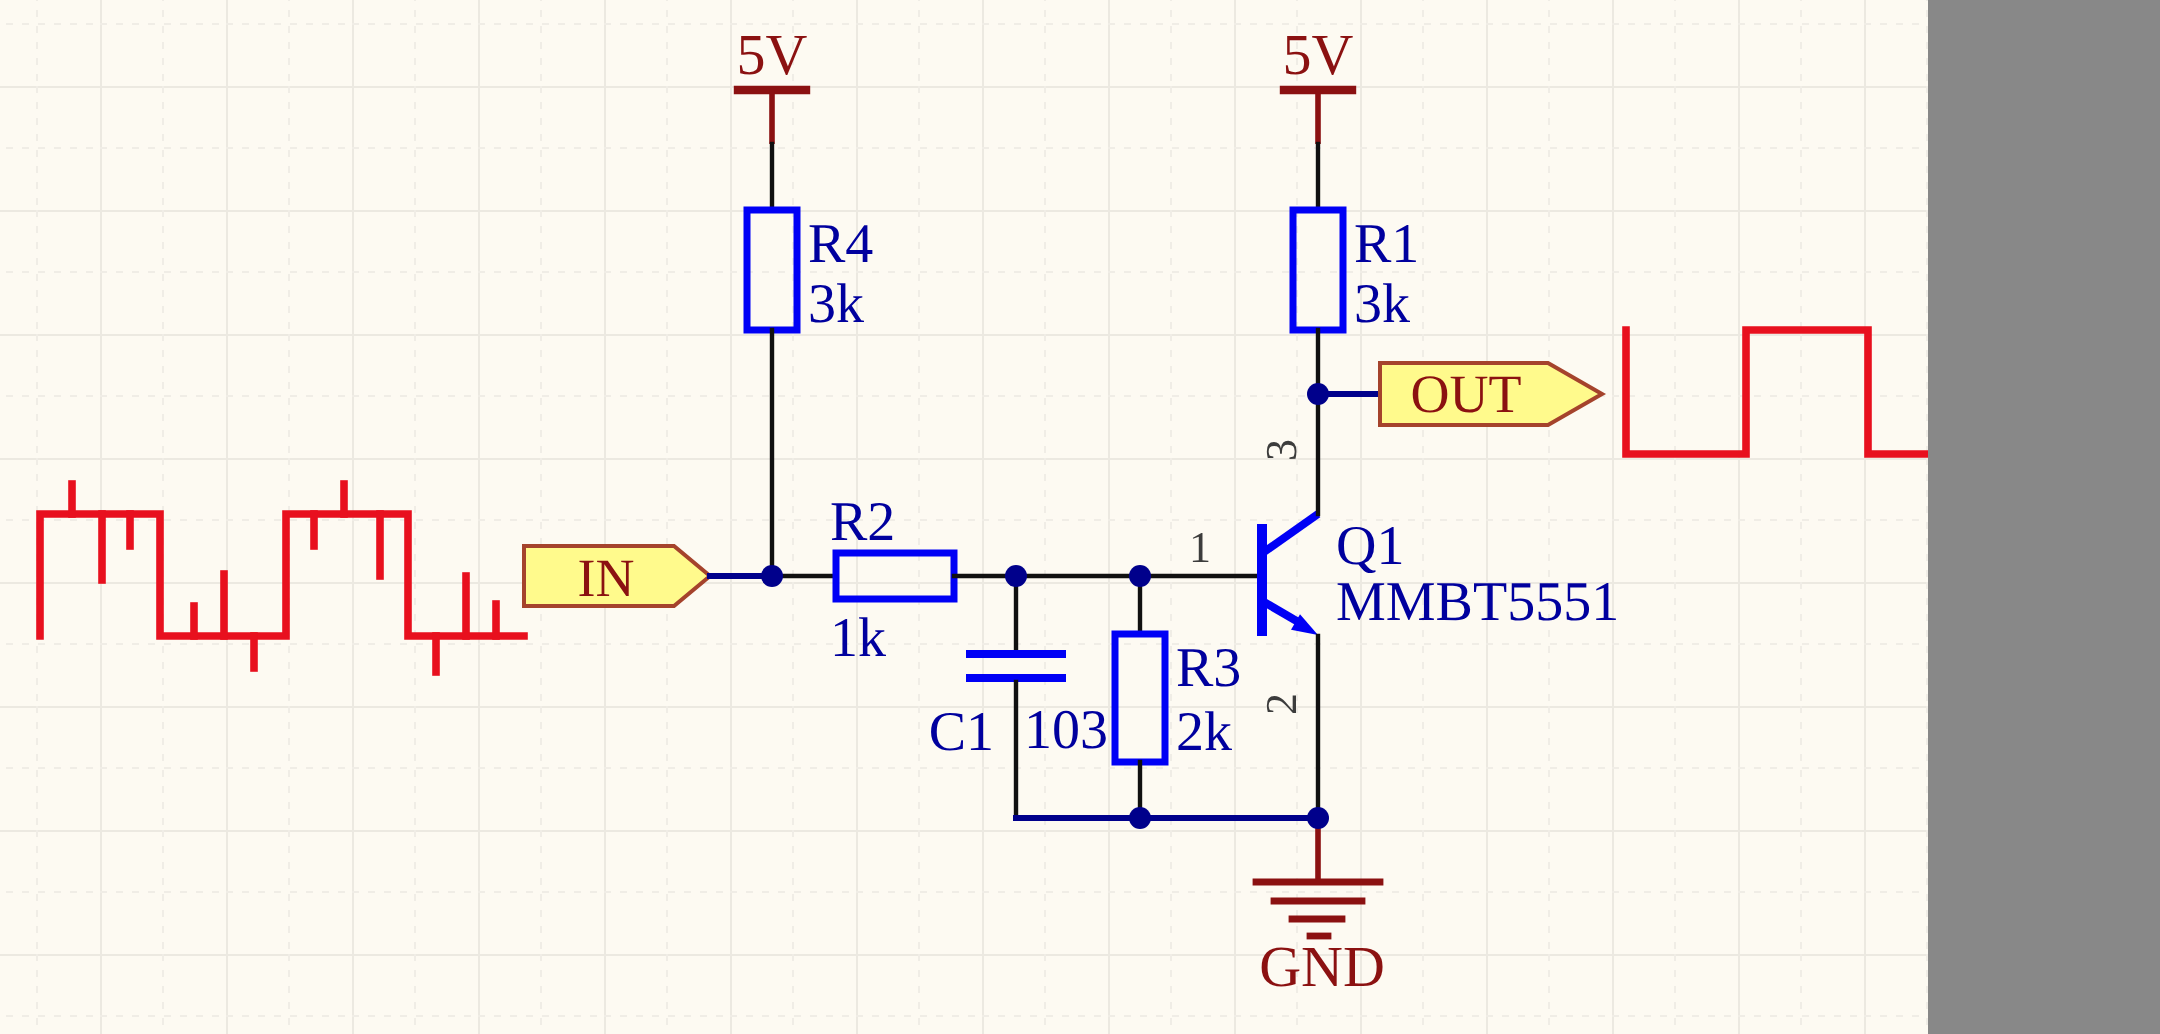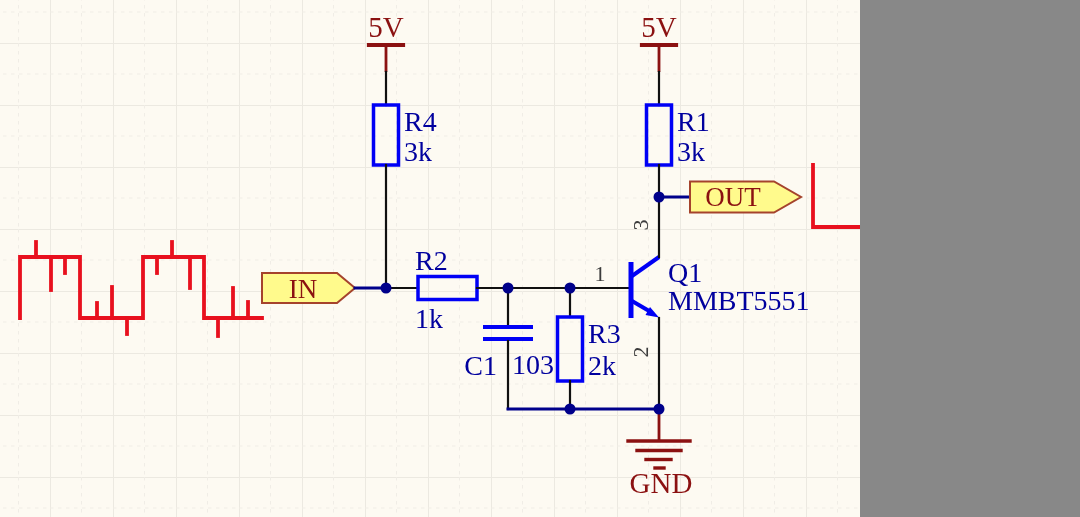--- a/index.html
+++ b/index.html
@@ -1,16 +1,16 @@
 <!DOCTYPE html>
 <html><head>
 <meta charset="utf-8">
 <style>
   html,body{margin:0;padding:0;background:#888;}
-  #canvas-wrap{position:relative;width:860px;height:517px;overflow:hidden;text-align:right;}
+  #canvas-wrap{position:relative;width:964px;height:517px;overflow:hidden;text-align:right;}
   svg{display:block;}
   text{font-family:"Liberation Serif","DejaVu Serif",serif;}
   .wire{stroke:#101010;stroke-width:2.2;fill:none;stroke-linecap:square;}
   .wire-navy{stroke:#00008B;stroke-width:3;fill:none;stroke-linecap:square;}
   .comp{stroke:#0000F5;fill:none;}
   .body{stroke-width:3.5;}
   .plate{stroke-width:4;stroke-linecap:butt;}
   .tr{stroke-width:4;}
   .trbar{stroke-width:5;}
   .arrow{fill:#0000F5;stroke:none;}

